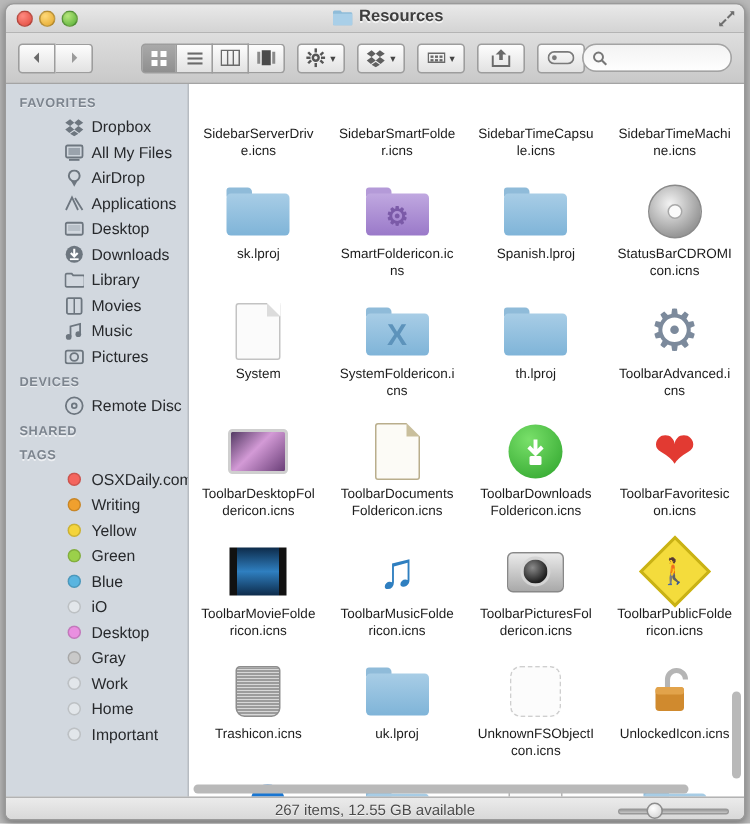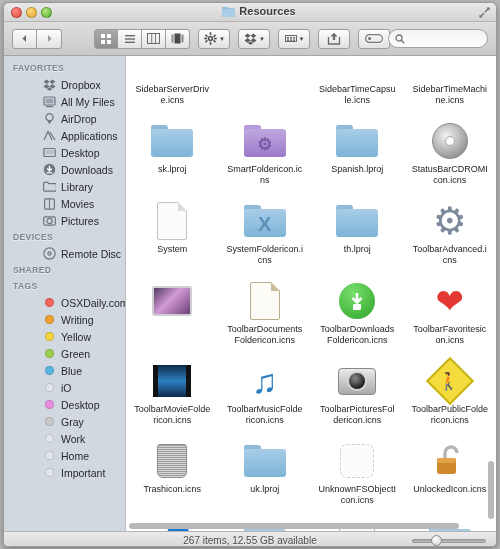--- a/index.html
+++ b/index.html
@@ -502,20 +502,30 @@
       <div class="sb-item">
         <span class="sb-ico">
           <svg width="13" height="12" viewBox="0 0 13 12">
             <rect x="1.6" y="0.8" width="9.8" height="10.4" rx="1" fill="none" stroke="#6d767f" stroke-width="1.2"></rect>
             <rect x="6" y="0.8" width="1" height="10.4" fill="#6d767f"></rect>
           </svg>
         </span>
         <span class="sb-label">Movies</span>
       </div>
 
+      <div class="sb-item">
+        <span class="sb-ico">
+          <svg width="13" height="12" viewBox="0 0 13 12">
+            <path d="M4 9.5V2.6L10.4 1v6.6" fill="none" stroke="#6d767f" stroke-width="1.2"></path>
+            <circle cx="2.8" cy="9.6" r="1.9" fill="#6d767f"></circle>
+            <circle cx="9.2" cy="7.8" r="1.9" fill="#6d767f"></circle>
+          </svg>
+        </span>
+        <span class="sb-label">Music</span>
+      </div>
 
       <div class="sb-item">
         <span class="sb-ico">
           <svg width="13" height="11" viewBox="0 0 13 11">
             <rect x="0.7" y="1.8" width="11.6" height="8.4" rx="1.4" fill="none" stroke="#6d767f" stroke-width="1.2"></rect>
             <circle cx="6.5" cy="6" r="2.6" fill="none" stroke="#6d767f" stroke-width="1.2"></circle>
           </svg>
         </span>
         <span class="sb-label">Pictures</span>
       </div>
@@ -606,20 +616,21 @@
 
     <div class="content">
       <div class="grid">
 
         <div class="cell">
           <div class="iconbox"></div>
           <div class="fname">SidebarServerDrive.icns</div>
         </div>
         <div class="cell">
           <div class="iconbox"></div>
+          <div class="fname">SidebarSmartFolder.icns</div>
         </div>
         <div class="cell">
           <div class="iconbox"></div>
           <div class="fname">SidebarTimeCapsule.icns</div>
         </div>
         <div class="cell">
           <div class="iconbox"></div>
           <div class="fname">SidebarTimeMachine.icns</div>
         </div>
 
@@ -687,20 +698,21 @@
           <div class="iconbox">
               <div class="gear-big">⚙</div>
             </div>
           <div class="fname">ToolbarAdvanced.icns</div>
         </div>
 
         <div class="cell">
           <div class="iconbox">
               <div class="desktopic"></div>
             </div>
+          <div class="fname">ToolbarDesktopFoldericon.icns</div>
         </div>
         <div class="cell">
           <div class="iconbox">
               <div class="doc tan"></div>
             </div>
           <div class="fname">ToolbarDocumentsFoldericon.icns</div>
         </div>
         <div class="cell">
           <div class="iconbox">
             <div class="circle-ic" style="background:radial-gradient(circle at 38% 28%, #79e06a, #2ca22a)">

